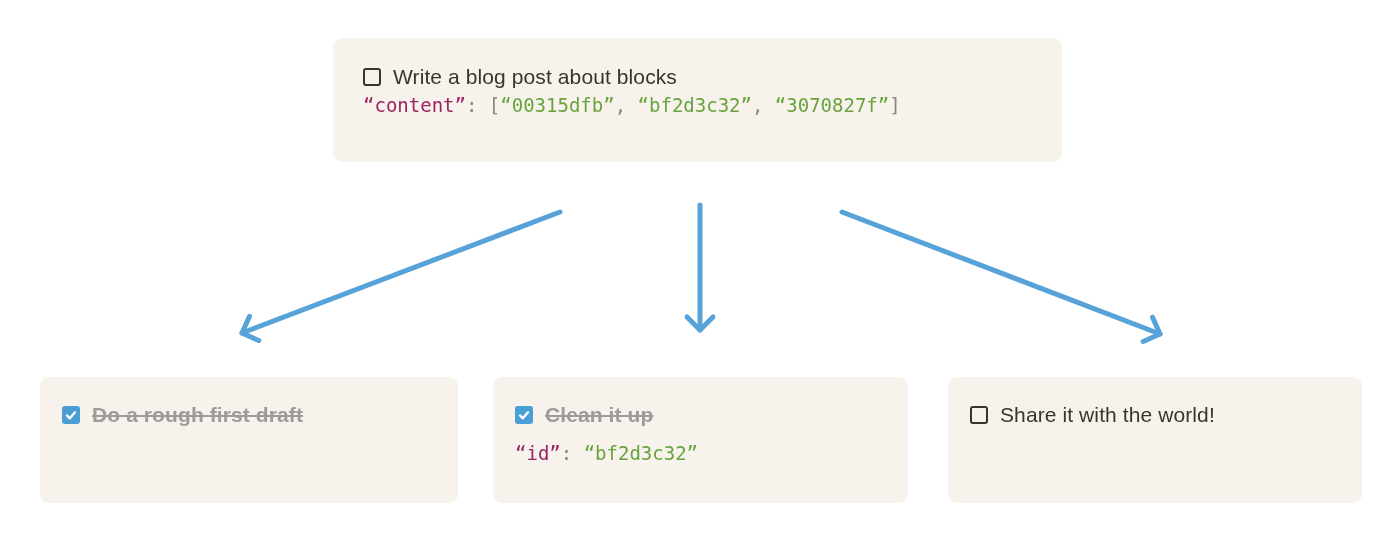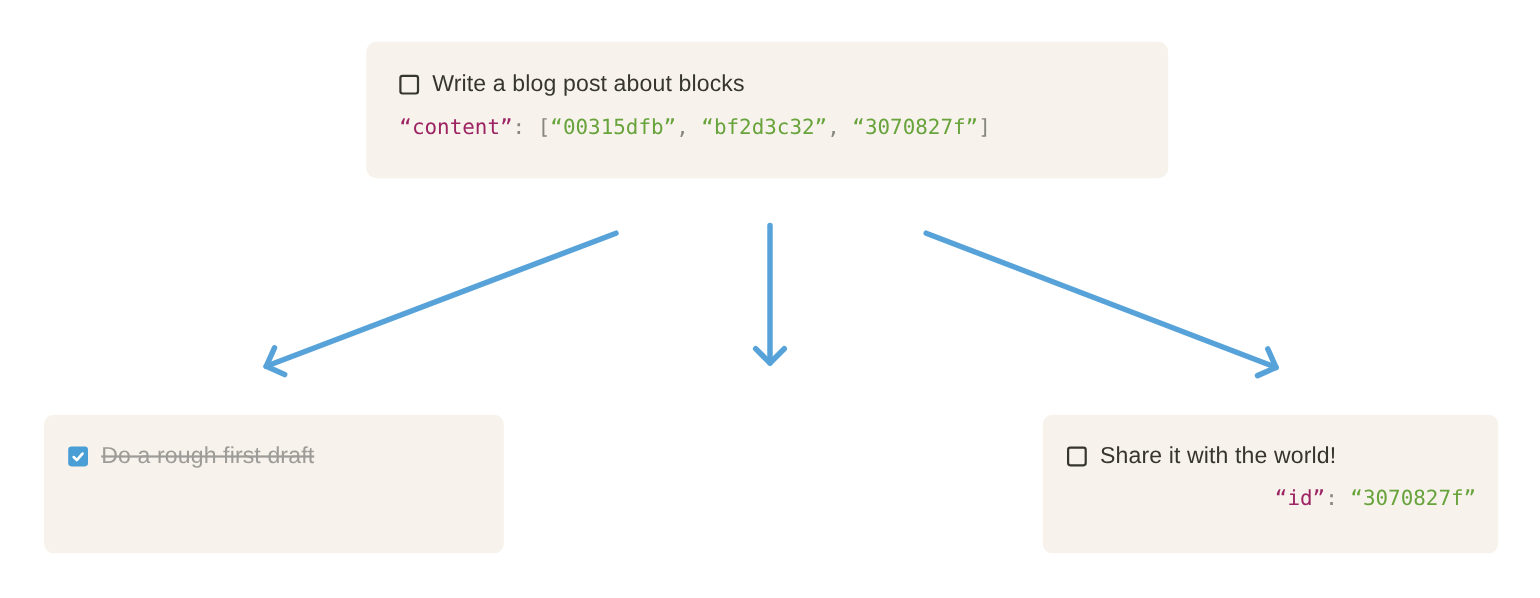--- a/index.html
+++ b/index.html
@@ -42,25 +42,25 @@
     position: absolute;
     background: var(--box-bg);
     border-radius: 9px;
     display: flex;
     flex-direction: column;
   }
   .card.parent {
     left: 333px; top: 38px;
     width: 729px; height: 124px;
     padding: 27px 28px 22px 30px;
-    gap: 13px;
+    gap: 2px;
   }
   .card.child-1 { left: 40px;  top: 377px; width: 418px; height: 126px; }
   .card.child-2 { left: 493px; top: 377px; width: 415px; height: 126px; }
-  .card.child-3 { left: 948px; top: 377px; width: 414px; height: 126px; text-align: right; }
+  .card.child-3 { left: 948px; top: 377px; width: 414px; height: 126px; }
   .card.child {
     padding: 26px 20px 20px 22px;
     gap: 12px;
   }
   .todo-row {
     display: flex;
     align-items: center;
     gap: 12px;
     height: 24px;
   }
@@ -84,20 +84,21 @@
   .todo-label {
     font-size: 21px;
     line-height: 24px;
     color: var(--text-dark);
     letter-spacing: 0.1px;
   }
   .todo-label.done {
     color: var(--text-muted);
     text-decoration: line-through;
     text-decoration-thickness: 2px;
+    font-weight: bold;
   }
   .code-line {
     font-family: "DejaVu Sans Mono", "Liberation Mono", monospace;
     font-size: 19px;
     line-height: 28px;
     white-space: pre;
     color: var(--code-punct);
   }
   .code-line .key { color: var(--code-key); }
   .code-line .str { color: var(--code-string); }
@@ -131,22 +132,32 @@
     <div class="todo-row">
       <span class="checkbox checked">
         <svg width="14" height="14" viewBox="0 0 14 14">
           <polyline points="3,7.5 5.8,10.3 11,4.3" fill="none" stroke="#ffffff" stroke-width="2.4" stroke-linecap="round" stroke-linejoin="round"></polyline>
         </svg>
       </span>
       <span class="todo-label done">Do a rough first draft</span>
     </div>
   </div>
 
+  <div class="card child child-2">
+    <div class="todo-row">
+      <span class="checkbox checked">
+        <svg width="14" height="14" viewBox="0 0 14 14">
+          <polyline points="3,7.5 5.8,10.3 11,4.3" fill="none" stroke="#ffffff" stroke-width="2.4" stroke-linecap="round" stroke-linejoin="round"></polyline>
+        </svg>
+      </span>
+      <span class="todo-label done">Clean it up</span>
+    </div>
+    <div class="code-line"><span class="key">“id”</span><span class="punct">: </span><span class="str">“bf2d3c32”</span></div>
+  </div>
 
   <div class="card child child-3">
     <div class="todo-row">
       <span class="checkbox unchecked"></span>
       <span class="todo-label">Share it with the world!</span>
     </div>
-    <div class="code-line"><span class="key">“id”</span><span class="punct">: </span><span class="str">“3070827f”</span></div>
   </div>
 
 </div>
 
 </body></html>

